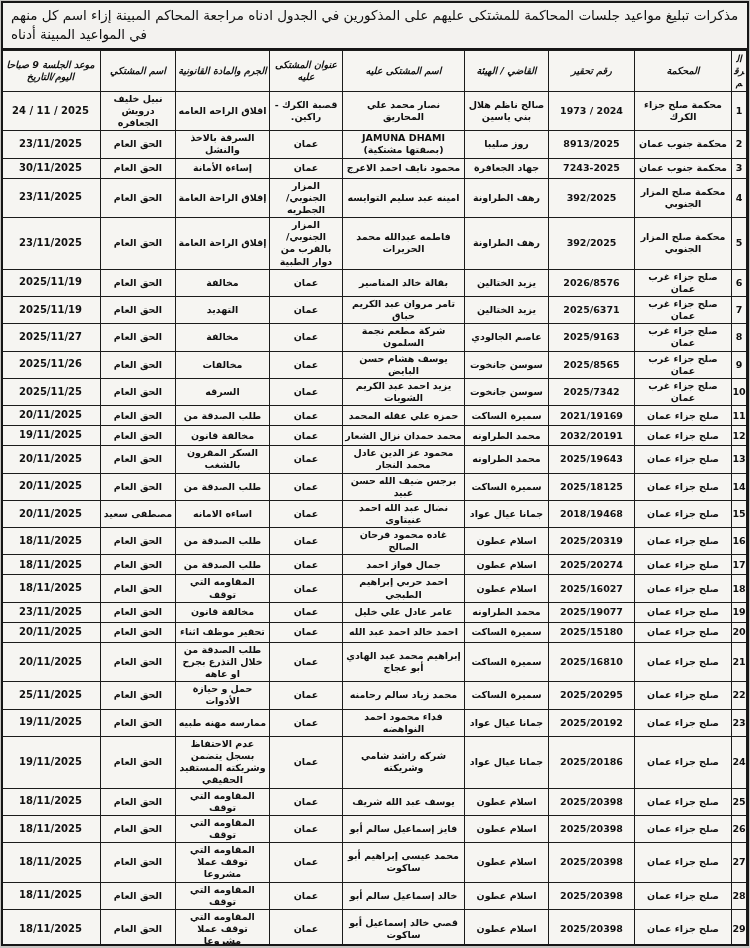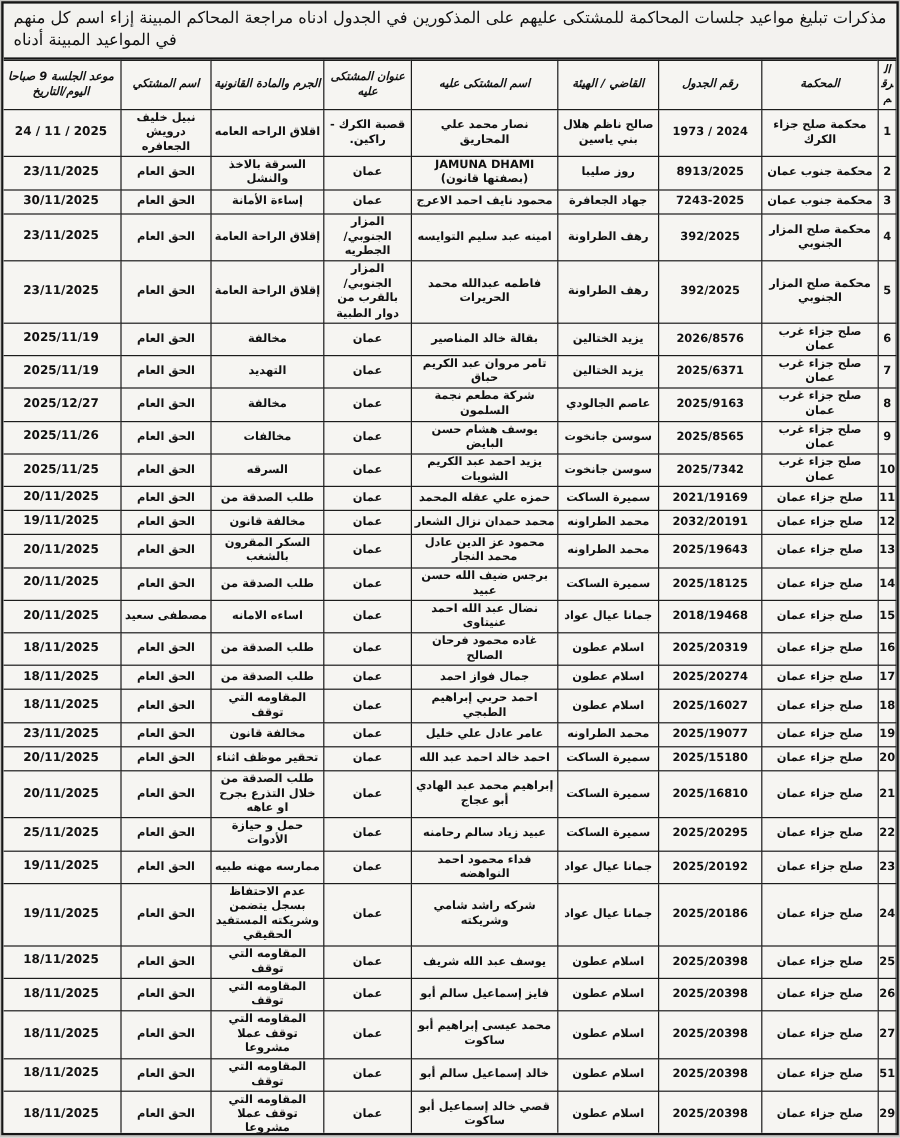--- a/index.html
+++ b/index.html
@@ -78,21 +78,21 @@
       <col class="c-defendant">
       <col class="c-address">
       <col class="c-crime">
       <col class="c-complainant">
       <col class="c-date">
     </colgroup>
     <thead>
       <tr id="header-row">
           <th class="col-no">الرقم</th>
           <th class="col-court">المحكمة</th>
-          <th class="col-case_no">رقم الجدول</th>
+          <th class="col-case_no">رقم تحقير</th>
           <th class="col-judge">القاضي / الهيئة</th>
           <th class="col-defendant">اسم المشتكى عليه</th>
           <th class="col-address">عنوان المشتكى عليه</th>
           <th class="col-crime">الجرم والمادة القانونية</th>
           <th class="col-complainant">اسم المشتكي</th>
           <th class="col-date">موعد الجلسة 9 صباحا اليوم/التاريخ</th>
         </tr>
     </thead>
     <tbody id="table-body">
         <tr>
@@ -104,21 +104,21 @@
           <td class="col-address">قصبة الكرك - راكين.</td>
           <td class="col-crime">اقلاق الراحه العامه</td>
           <td class="col-complainant">نبيل خليف درويش الجعافره</td>
           <td class="col-date">24 / 11 / 2025</td>
         </tr>
         <tr>
           <td class="col-no">2</td>
           <td class="col-court">محكمة جنوب عمان</td>
           <td class="col-case_no">8913/2025</td>
           <td class="col-judge">روز صليبا</td>
-          <td class="col-defendant">JAMUNA DHAMI (بصفتها قانون)</td>
+          <td class="col-defendant">JAMUNA DHAMI (بصفتها مشتكية)</td>
           <td class="col-address">عمان</td>
           <td class="col-crime">السرقة بالاخذ والنشل</td>
           <td class="col-complainant">الحق العام</td>
           <td class="col-date">23/11/2025</td>
         </tr>
         <tr>
           <td class="col-no">3</td>
           <td class="col-court">محكمة جنوب عمان</td>
           <td class="col-case_no">7243-2025</td>
           <td class="col-judge">جهاد الجعافرة</td>
@@ -174,21 +174,21 @@
         </tr>
         <tr>
           <td class="col-no">8</td>
           <td class="col-court">صلح جزاء غرب عمان</td>
           <td class="col-case_no">2025/9163</td>
           <td class="col-judge">عاصم الجالودي</td>
           <td class="col-defendant">شركة مطعم نجمة السلمون</td>
           <td class="col-address">عمان</td>
           <td class="col-crime">مخالفة</td>
           <td class="col-complainant">الحق العام</td>
-          <td class="col-date">2025/12/27</td>
+          <td class="col-date">2025/11/27</td>
         </tr>
         <tr>
           <td class="col-no">9</td>
           <td class="col-court">صلح جزاء غرب عمان</td>
           <td class="col-case_no">2025/8565</td>
           <td class="col-judge">سوسن جانخوت</td>
           <td class="col-defendant">يوسف هشام حسن البايض</td>
           <td class="col-address">عمان</td>
           <td class="col-crime">مخالفات</td>
           <td class="col-complainant">الحق العام</td>
@@ -324,21 +324,21 @@
           <td class="col-address">عمان</td>
           <td class="col-crime">طلب الصدقة من خلال التذرع بجرح او عاهه</td>
           <td class="col-complainant">الحق العام</td>
           <td class="col-date">20/11/2025</td>
         </tr>
         <tr>
           <td class="col-no">22</td>
           <td class="col-court">صلح جزاء عمان</td>
           <td class="col-case_no">2025/20295</td>
           <td class="col-judge">سميرة الساكت</td>
-          <td class="col-defendant">عبيد زياد سالم رحامنه</td>
+          <td class="col-defendant">محمد زياد سالم رحامنه</td>
           <td class="col-address">عمان</td>
           <td class="col-crime">حمل و حيازة الأدوات</td>
           <td class="col-complainant">الحق العام</td>
           <td class="col-date">25/11/2025</td>
         </tr>
         <tr>
           <td class="col-no">23</td>
           <td class="col-court">صلح جزاء عمان</td>
           <td class="col-case_no">2025/20192</td>
           <td class="col-judge">جمانا عيال عواد</td>
@@ -386,21 +386,21 @@
           <td class="col-court">صلح جزاء عمان</td>
           <td class="col-case_no">2025/20398</td>
           <td class="col-judge">اسلام عطون</td>
           <td class="col-defendant">محمد عيسى إبراهيم أبو ساكوت</td>
           <td class="col-address">عمان</td>
           <td class="col-crime">المقاومه التي توقف عملا مشروعا</td>
           <td class="col-complainant">الحق العام</td>
           <td class="col-date">18/11/2025</td>
         </tr>
         <tr>
-          <td class="col-no">51</td>
+          <td class="col-no">28</td>
           <td class="col-court">صلح جزاء عمان</td>
           <td class="col-case_no">2025/20398</td>
           <td class="col-judge">اسلام عطون</td>
           <td class="col-defendant">خالد إسماعيل سالم أبو</td>
           <td class="col-address">عمان</td>
           <td class="col-crime">المقاومه التي توقف</td>
           <td class="col-complainant">الحق العام</td>
           <td class="col-date">18/11/2025</td>
         </tr>
         <tr>

